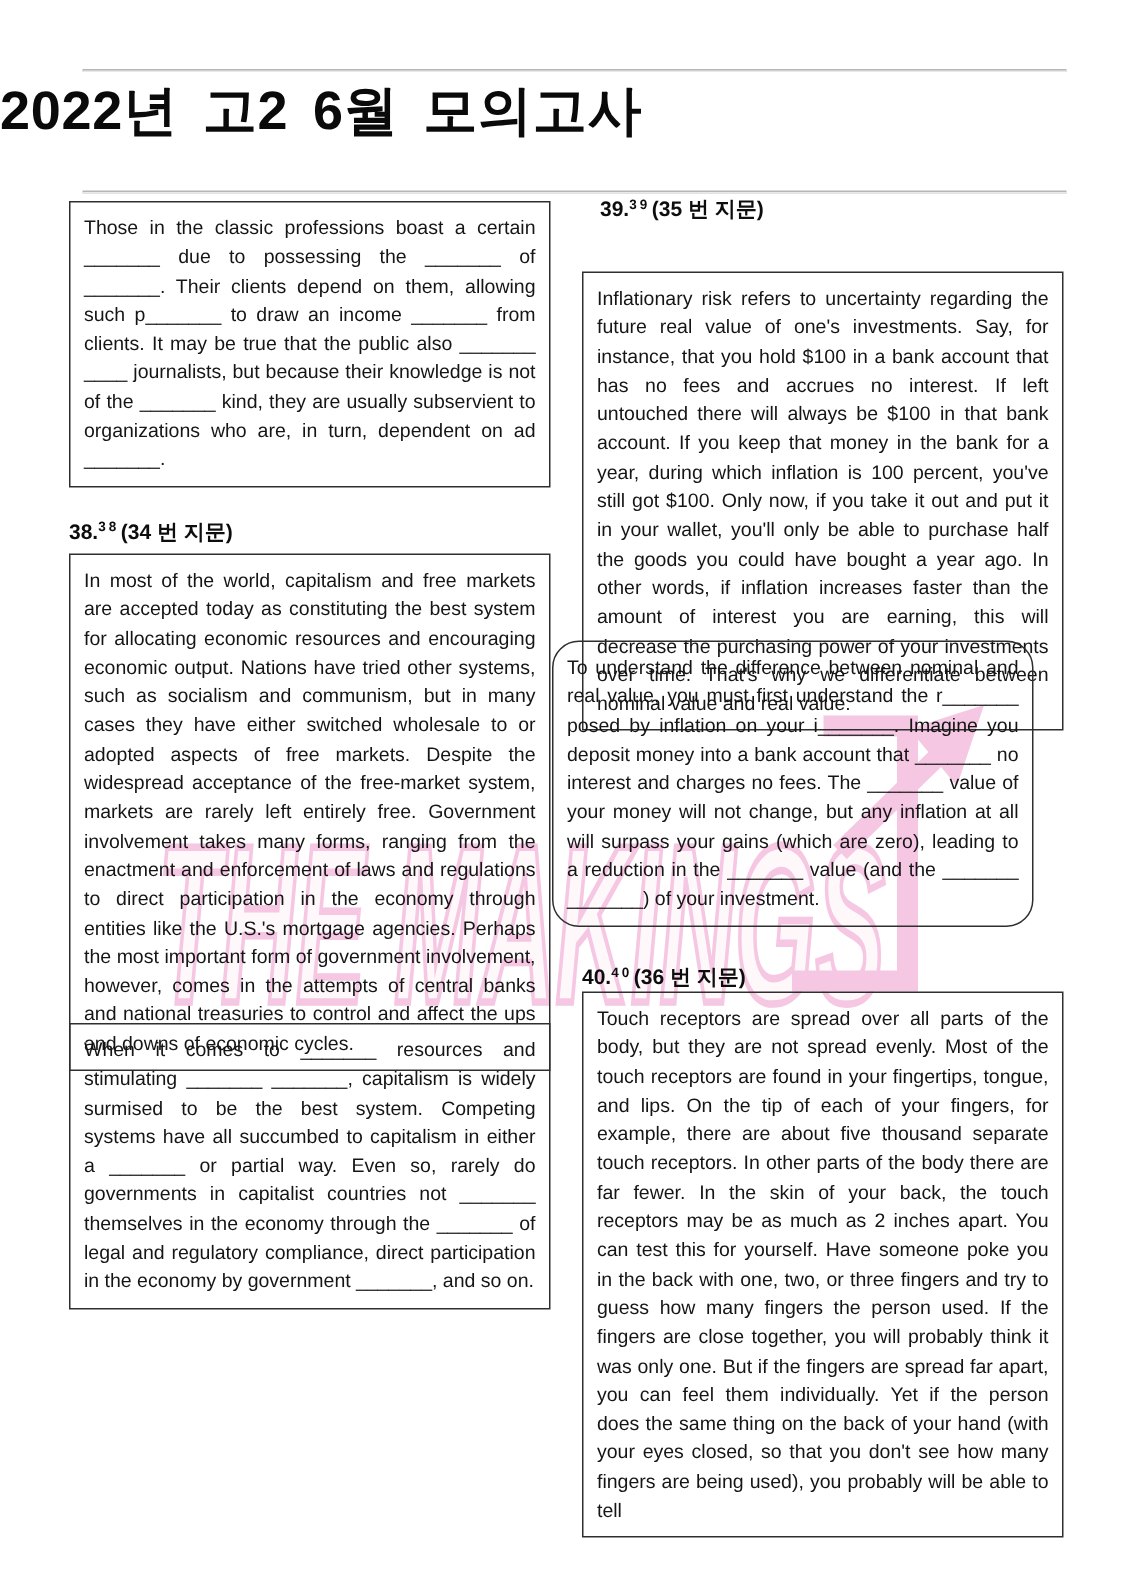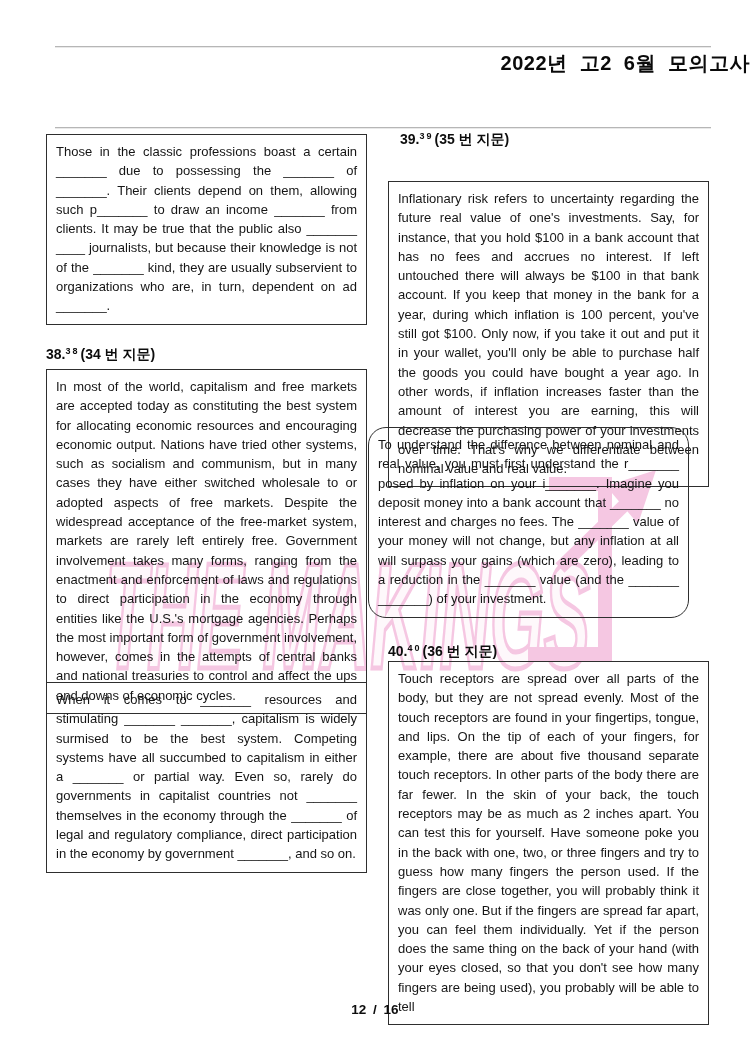--- a/index.html
+++ b/index.html
@@ -18,23 +18,23 @@
     width: 656px;
     height: 2px;
     background: #b6b6b6;
     border-bottom: 1px solid #e9e9e9;
     z-index: 1;
   }
   .rule-top { top: 46px; }
   .rule-mid { top: 127px; }
   .page-title {
     position: absolute;
-    left: 0; right: 0; top: 50px;
-    text-align: right;
-    font-size: 20px;
+    left: 0; right: 16px; top: 50px;
+    text-align: left;
+    font-size: 36px;
     font-weight: bold;
     letter-spacing: 0.5px;
     word-spacing: 6px;
     color: #0a0a0a;
     z-index: 1;
   }
   .page-subtitle {
     position: absolute;
     left: 0; right: 0; top: 89px;
     text-align: center;
@@ -146,15 +146,14 @@
   <div class="pbox box-e">
     <p>To understand the difference between nominal and real value, you must first understand the r_______ posed by inflation on your i_______. Imagine you deposit money into a bank account that _______ no interest and charges no fees. The _______ value of your money will not change, but any inflation at all will surpass your gains (which are zero), leading to a reduction in the _______ value (and the _______ _______) of your investment.</p>
   </div>
 
   <div class="qlabel label-40"><span>40.</span><span class="sup">40</span><span>(36 번 지문)</span></div>
 
   <div class="pbox box-f">
     <p>Touch receptors are spread over all parts of the body, but they are not spread evenly. Most of the touch receptors are found in your fingertips, tongue, and lips. On the tip of each of your fingers, for example, there are about five thousand separate touch receptors. In other parts of the body there are far fewer. In the skin of your back, the touch receptors may be as much as 2 inches apart. You can test this for yourself. Have someone poke you in the back with one, two, or three fingers and try to guess how many fingers the person used. If the fingers are close together, you will probably think it was only one. But if the fingers are spread far apart, you can feel them individually. Yet if the person does the same thing on the back of your hand (with your eyes closed, so that you don't see how many fingers are being used), you probably will be able to tell</p>
   </div>
 
-  <div class="footer">12 / 16</div>
 
 </div>
 
 </body></html>

